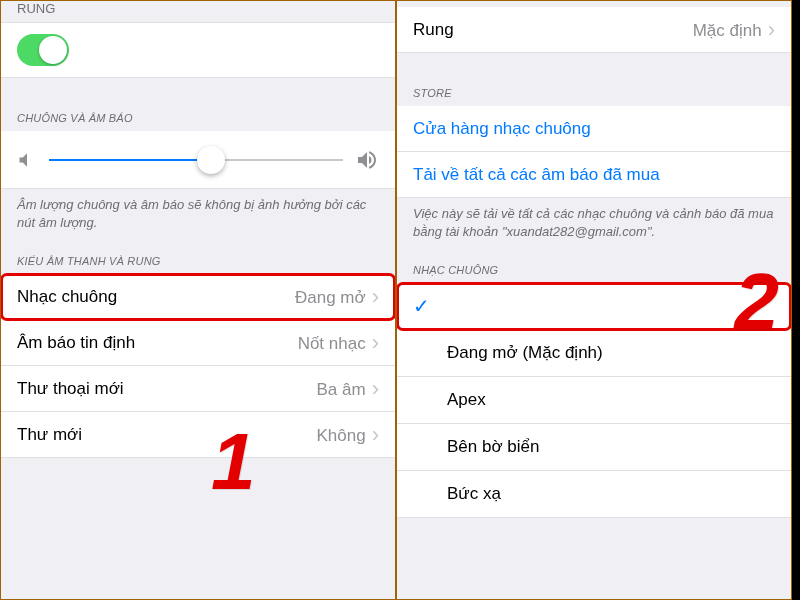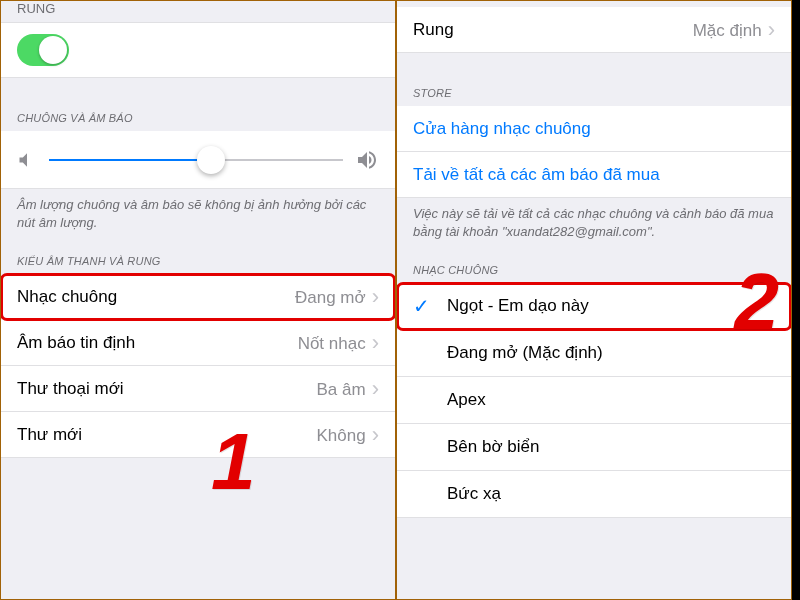--- a/index.html
+++ b/index.html
@@ -222,21 +222,20 @@
       <span>Tải về tất cả các âm báo đã mua</span>
     </div>
 
     <div class="section-footer">Việc này sẽ tải về tất cả các nhạc chuông và cảnh báo đã mua bằng tài khoản "xuandat282@gmail.com".</div>
 
     <div class="section-header short-top">NHẠC CHUÔNG</div>
 
     <div class="row red-box">
       <div class="row-left">
         <span class="checkmark">✓</span>
-        <span>Ngọt - Em dạo này</span>
       </div>
     </div>
     <div class="row">
       <div class="row-left">
         <span class="checkmark empty">✓</span>
         <span>Đang mở (Mặc định)</span>
       </div>
     </div>
     <div class="row">
       <div class="row-left">

